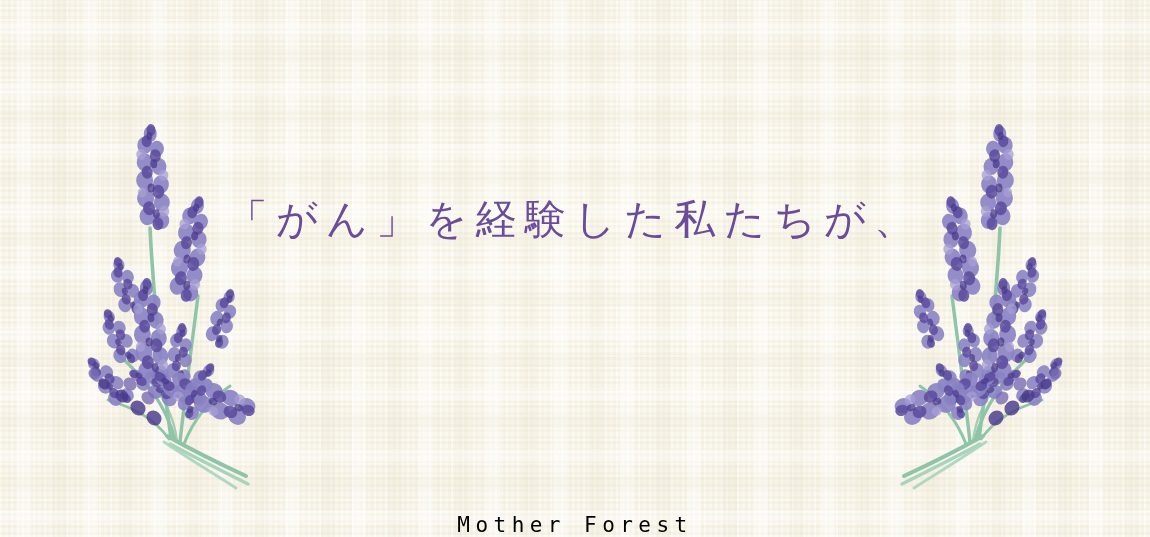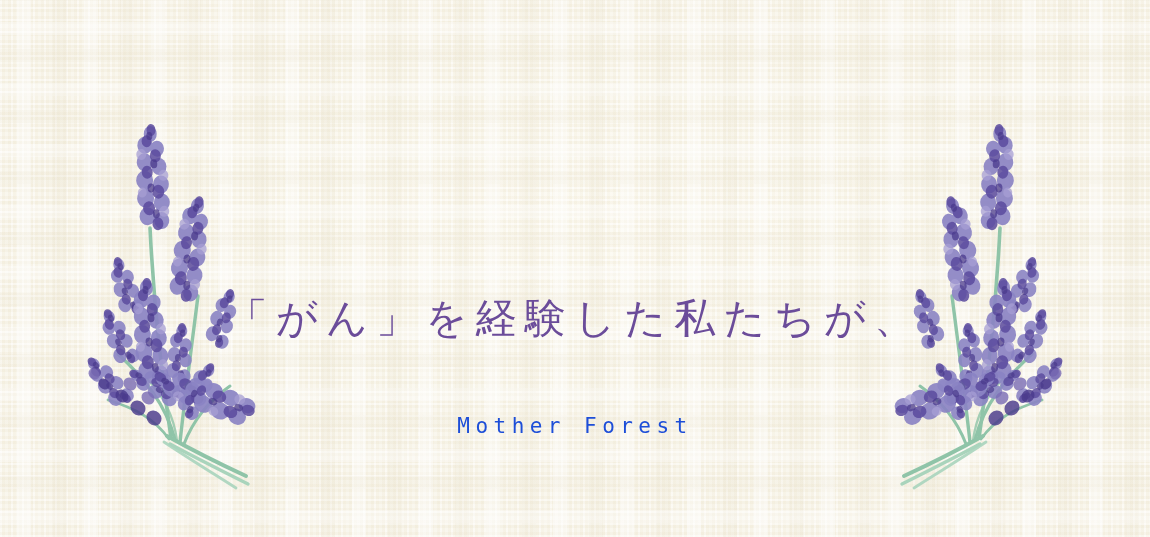--- a/index.html
+++ b/index.html
@@ -65,38 +65,38 @@
   }
   .sprig.left{ left:34px; }
   .sprig.right{ right:34px; transform:scaleX(-1); }
   .sprig svg{ display:block; width:100%; height:100%; overflow:visible; }
 
   
   .copy{
     position:absolute;
     left:0; right:0; top:0; bottom:0;
     display:flex; flex-direction:column;
-    align-items:center; justify-content:center;
+    align-items:center; justify-content:space-between;
     text-align:center;
   }
   .headline{
     color:#6b4c9a;
     font-family:"DejaVu Sans", sans-serif;
     font-weight:400;
     font-size:41px;
     letter-spacing:.20em;
     line-height:1;
     white-space:nowrap;
   }
   .line1{ margin-top:199px; }
   .line2{ margin-top:37px; }
 
   .brand{
     margin-top:75px;
-    color:#1d4ed8;
+    color:#000000;
     font-family:"DejaVu Sans Mono", monospace;
     font-weight:400;
     font-size:21px;
     letter-spacing:.26em;
     white-space:nowrap;
   }
 </style>
 </head>
 <body>
 

